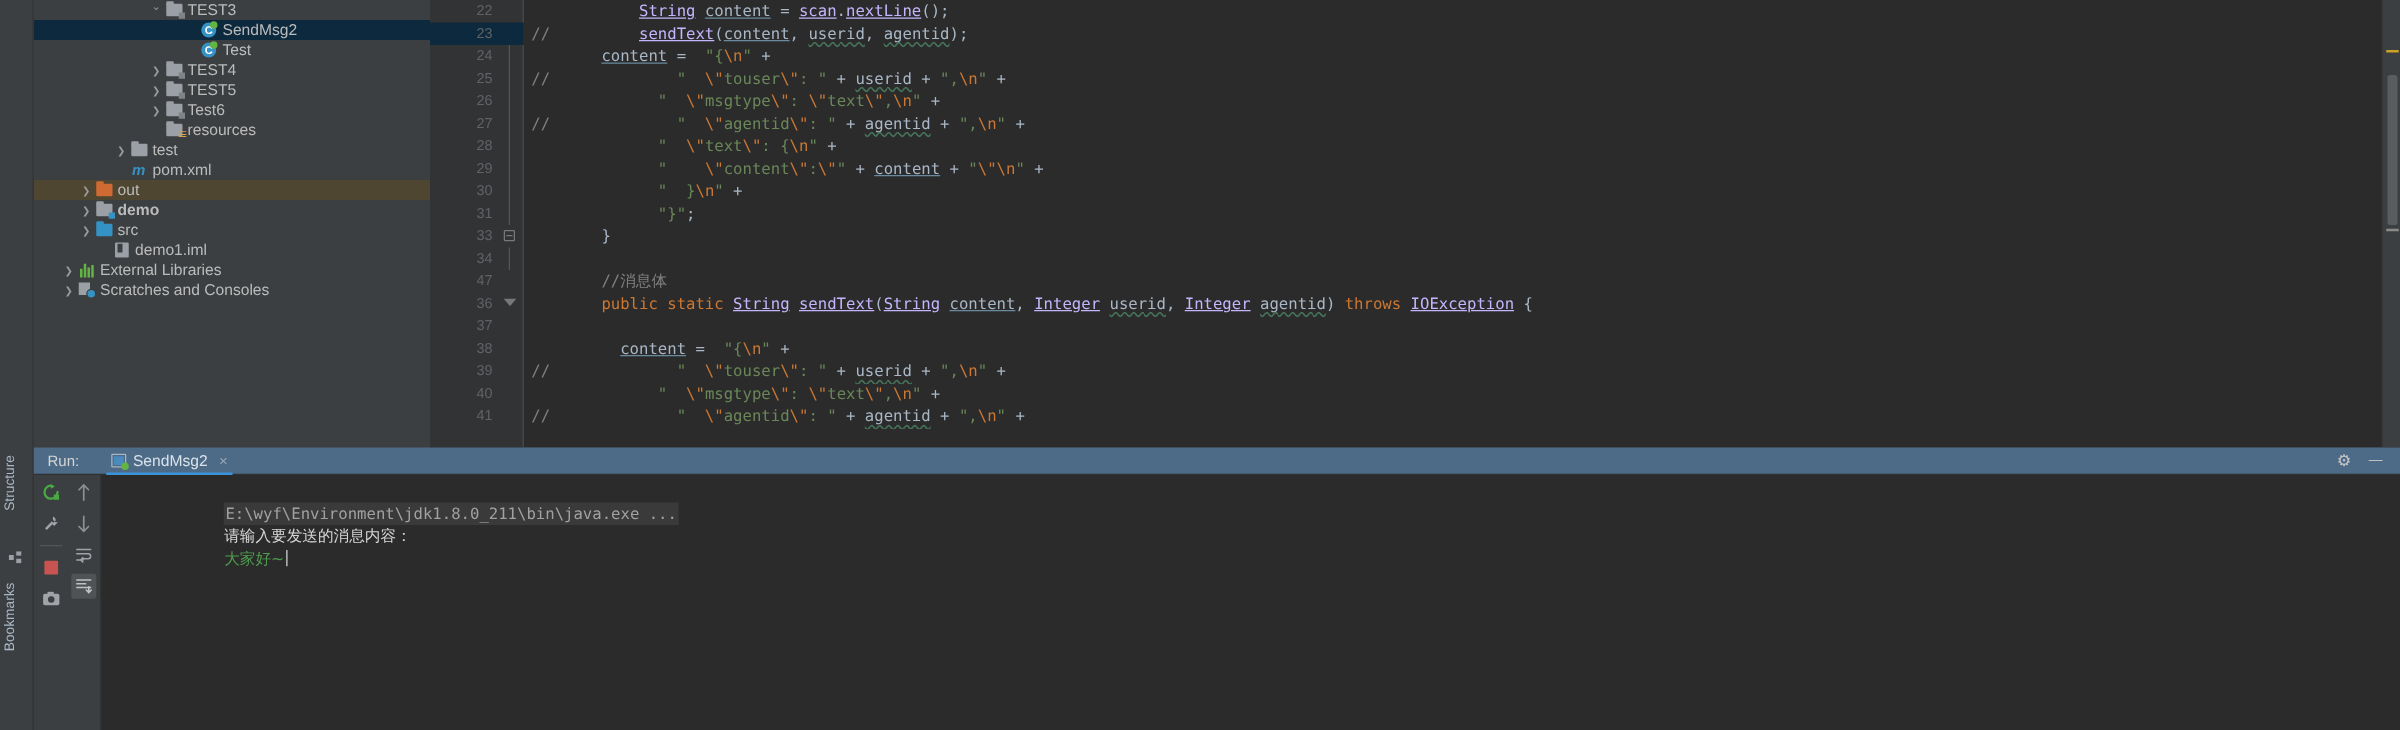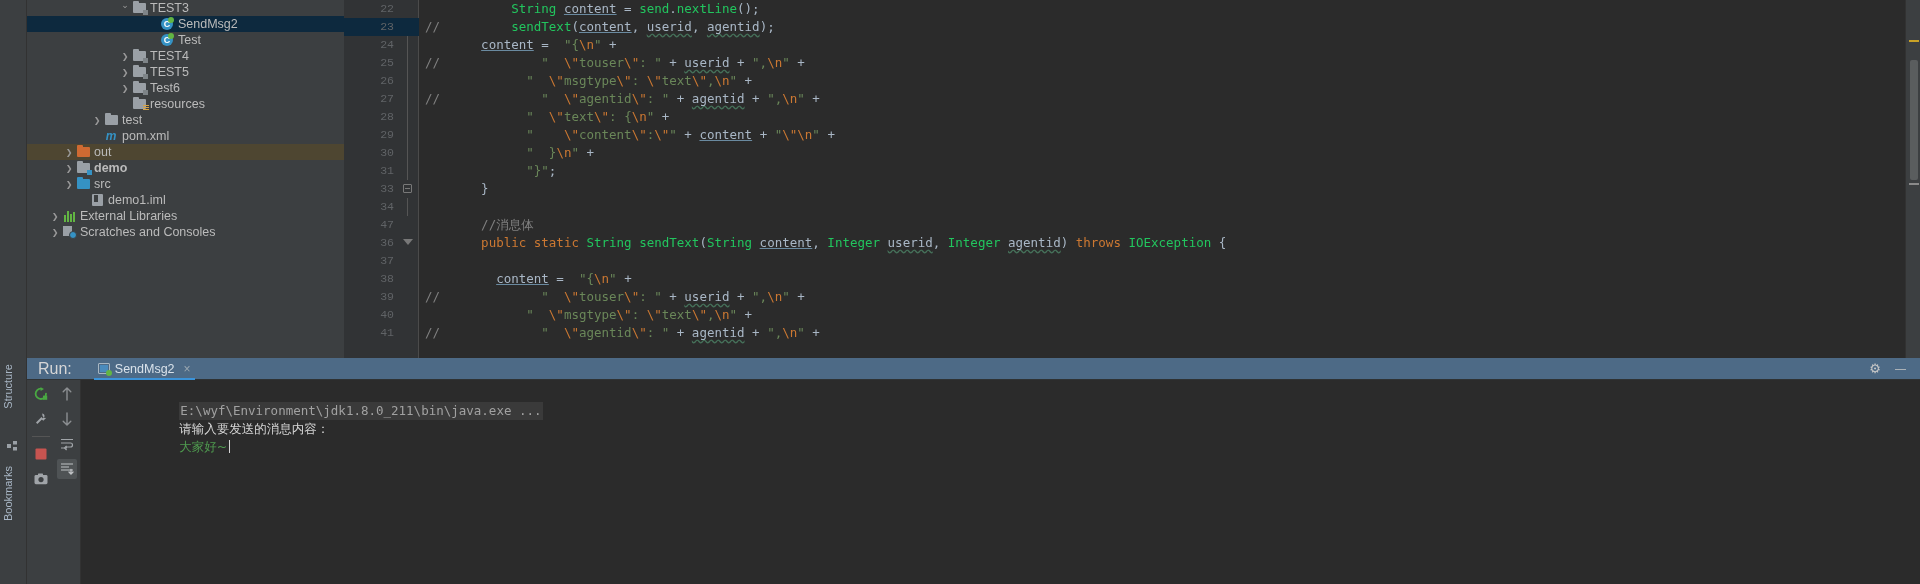--- a/index.html
+++ b/index.html
@@ -95,21 +95,21 @@
   .cl-row { height: 18px; line-height: 18px; display: flex; position: relative; white-space: pre; }
   .cl-row.hl::before {
     content: ""; position: absolute; left: 0; top: 0; width: 75px; height: 100%; background: #0d293e;
   }
   .cl-row.hl2::before {
     content: ""; position: absolute; left: 0; top: 0; width: 75px; height: 100%; background: #4e4631;
   }
   .ln {
     width: 50px; text-align: right; color: #606366; font-size: 11.5px;
     flex: 0 0 50px; position: relative; z-index: 2;
-    font-family: Liberation Mono, monospace;
+    font-family: Liberation Sans, sans-serif;
   }
   .fold { width: 25px; flex: 0 0 25px; position: relative; z-index: 2; }
   .fold .minus {
     position: absolute; left: 9px; top: 4px; width: 9px; height: 9px;
     border: 1px solid #787878; border-radius: 1px;
   }
   .fold .minus::after {
     content: ""; position: absolute; left: 1px; top: 3px; width: 5px; height: 1px; background: #787878;
   }
   .fold .tri {
@@ -123,21 +123,21 @@
     color: #a9b7c6;
   }
   .cmt { color: #808080; }
   .cmtSlash { color: #808080; }
   .kw { color: #cc7832; }
   .str { color: #6a8759; }
   .esc { color: #cc7832; }
   .mth { color: #a9b7c6; font-style: italic; }
   .var { color: #a9b7c6; text-decoration: underline; text-decoration-color: #6a8aa0; }
   .wavy { text-decoration: underline wavy #45725a; text-underline-offset: 2px; }
-  .stat { color: #22c55e; }
+  .stat { color: #c4b5fd; text-decoration: underline; }
 
   
   .right-rail {
     position: absolute; right: 0; top: 0; width: 14px; height: 358px; background: #3c3f41;
   }
   .rail-mark { position: absolute; right: 1px; width: 10px; height: 2px; }
   .scroll-thumb {
     position: absolute; right: 2px; width: 8px; background: #5a5d5e; border-radius: 2px;
   }
   .editor-rborder {
@@ -152,21 +152,21 @@
   .vtext {
     position: absolute; left: 2px; color: #a9b7c6; font-size: 11px;
     writing-mode: vertical-rl; transform: rotate(180deg); white-space: nowrap;
   }
   .vicon { position: absolute; left: 7px; }
   .run-panel { flex: 1; display: flex; flex-direction: column; }
   .run-head {
     height: 22px; background: #4d6a86; display: flex; align-items: center;
     position: relative; border-bottom: 1px solid #2f3233;
   }
-  .run-head .runlabel { color: #d6d6d6; font-size: 16px; padding-left: 11px; }
+  .run-head .runlabel { color: #d6d6d6; font-size: 12px; padding-left: 11px; }
   .run-tab {
     display: flex; align-items: center; gap: 5px; margin-left: 22px; height: 22px;
     position: relative; padding: 0 4px;
   }
   .run-tab .tabtext { color: #d9e2ea; font-size: 12.5px; }
   .run-tab .closex { color: #9aa7b0; font-size: 12px; margin-left: 4px; }
   .run-tab::after {
     content: ""; position: absolute; left: 0; right: 0; bottom: 0; height: 2px; background: #3b93d9;
   }
   .tab-run-ic {
@@ -353,21 +353,21 @@
               <span class="cl"></span>
             </span>
           </span>
           <span class="lbl">Scratches and Consoles</span>
         </div>
       </div>
 
     <div class="editor">
       <div class="gutter-bg"></div>
       <div class="code-lines" id="codelines">
-          <div class="cl-row"><span class="ln">22</span><span class="fold"></span><span class="cmtSlash" style="width:26px;display:inline-block;flex:0 0 26px;font-size:12.5px;padding-left:6px"></span><span class="code">        <span class="stat">String</span> <span class="var">content</span> = <span class="stat">send</span>.<span class="stat">nextLine</span>();</span></div>
+          <div class="cl-row"><span class="ln">22</span><span class="fold"></span><span class="cmtSlash" style="width:26px;display:inline-block;flex:0 0 26px;font-size:12.5px;padding-left:6px"></span><span class="code">        <span class="stat">String</span> <span class="var">content</span> = <span class="stat">scan</span>.<span class="stat">nextLine</span>();</span></div>
           <div class="cl-row hl"><span class="ln">23</span><span class="fold"></span><span class="cmtSlash" style="width:26px;display:inline-block;flex:0 0 26px;font-size:12.5px;padding-left:6px">//</span><span class="code">        <span class="stat">sendText</span>(<span class="var">content</span>, <span class="wavy" style="color:#a9b7c6">userid</span>, <span class="wavy" style="color:#a9b7c6">agentid</span>);</span></div>
           <div class="cl-row"><span class="ln">24</span><span class="fold"><span class="bar"></span></span><span class="cmtSlash" style="width:26px;display:inline-block;flex:0 0 26px;font-size:12.5px;padding-left:6px"></span><span class="code">    <span class="var">content</span> =  <span class="str">"{</span><span class="esc">\n</span><span class="str">"</span> +</span></div>
           <div class="cl-row"><span class="ln">25</span><span class="fold"><span class="bar"></span></span><span class="cmtSlash" style="width:26px;display:inline-block;flex:0 0 26px;font-size:12.5px;padding-left:6px">//</span><span class="code">            <span class="str">"  </span><span class="esc">\"</span><span class="str">touser</span><span class="esc">\"</span><span class="str">: "</span> + <span class="wavy" style="color:#a9b7c6">userid</span> + <span class="str">",</span><span class="esc">\n</span><span class="str">"</span> +</span></div>
           <div class="cl-row"><span class="ln">26</span><span class="fold"><span class="bar"></span></span><span class="cmtSlash" style="width:26px;display:inline-block;flex:0 0 26px;font-size:12.5px;padding-left:6px"></span><span class="code">          <span class="str">"  </span><span class="esc">\"</span><span class="str">msgtype</span><span class="esc">\"</span><span class="str">: </span><span class="esc">\"</span><span class="str">text</span><span class="esc">\"</span><span class="str">,</span><span class="esc">\n</span><span class="str">"</span> +</span></div>
           <div class="cl-row"><span class="ln">27</span><span class="fold"><span class="bar"></span></span><span class="cmtSlash" style="width:26px;display:inline-block;flex:0 0 26px;font-size:12.5px;padding-left:6px">//</span><span class="code">            <span class="str">"  </span><span class="esc">\"</span><span class="str">agentid</span><span class="esc">\"</span><span class="str">: "</span> + <span class="wavy" style="color:#a9b7c6">agentid</span> + <span class="str">",</span><span class="esc">\n</span><span class="str">"</span> +</span></div>
           <div class="cl-row"><span class="ln">28</span><span class="fold"><span class="bar"></span></span><span class="cmtSlash" style="width:26px;display:inline-block;flex:0 0 26px;font-size:12.5px;padding-left:6px"></span><span class="code">          <span class="str">"  </span><span class="esc">\"</span><span class="str">text</span><span class="esc">\"</span><span class="str">: {</span><span class="esc">\n</span><span class="str">"</span> +</span></div>
           <div class="cl-row"><span class="ln">29</span><span class="fold"><span class="bar"></span></span><span class="cmtSlash" style="width:26px;display:inline-block;flex:0 0 26px;font-size:12.5px;padding-left:6px"></span><span class="code">          <span class="str">"    </span><span class="esc">\"</span><span class="str">content</span><span class="esc">\"</span><span class="str">:</span><span class="esc">\"</span><span class="str">"</span> + <span class="var">content</span> + <span class="str">"</span><span class="esc">\"</span><span class="str"></span><span class="esc">\n</span><span class="str">"</span> +</span></div>
           <div class="cl-row"><span class="ln">30</span><span class="fold"><span class="bar"></span></span><span class="cmtSlash" style="width:26px;display:inline-block;flex:0 0 26px;font-size:12.5px;padding-left:6px"></span><span class="code">          <span class="str">"  }</span><span class="esc">\n</span><span class="str">"</span> +</span></div>
           <div class="cl-row"><span class="ln">31</span><span class="fold"><span class="bar"></span></span><span class="cmtSlash" style="width:26px;display:inline-block;flex:0 0 26px;font-size:12.5px;padding-left:6px"></span><span class="code">          <span class="str">"}"</span>;</span></div>
           <div class="cl-row"><span class="ln">33</span><span class="fold"><span class="minus"></span></span><span class="cmtSlash" style="width:26px;display:inline-block;flex:0 0 26px;font-size:12.5px;padding-left:6px"></span><span class="code">    }</span></div>

